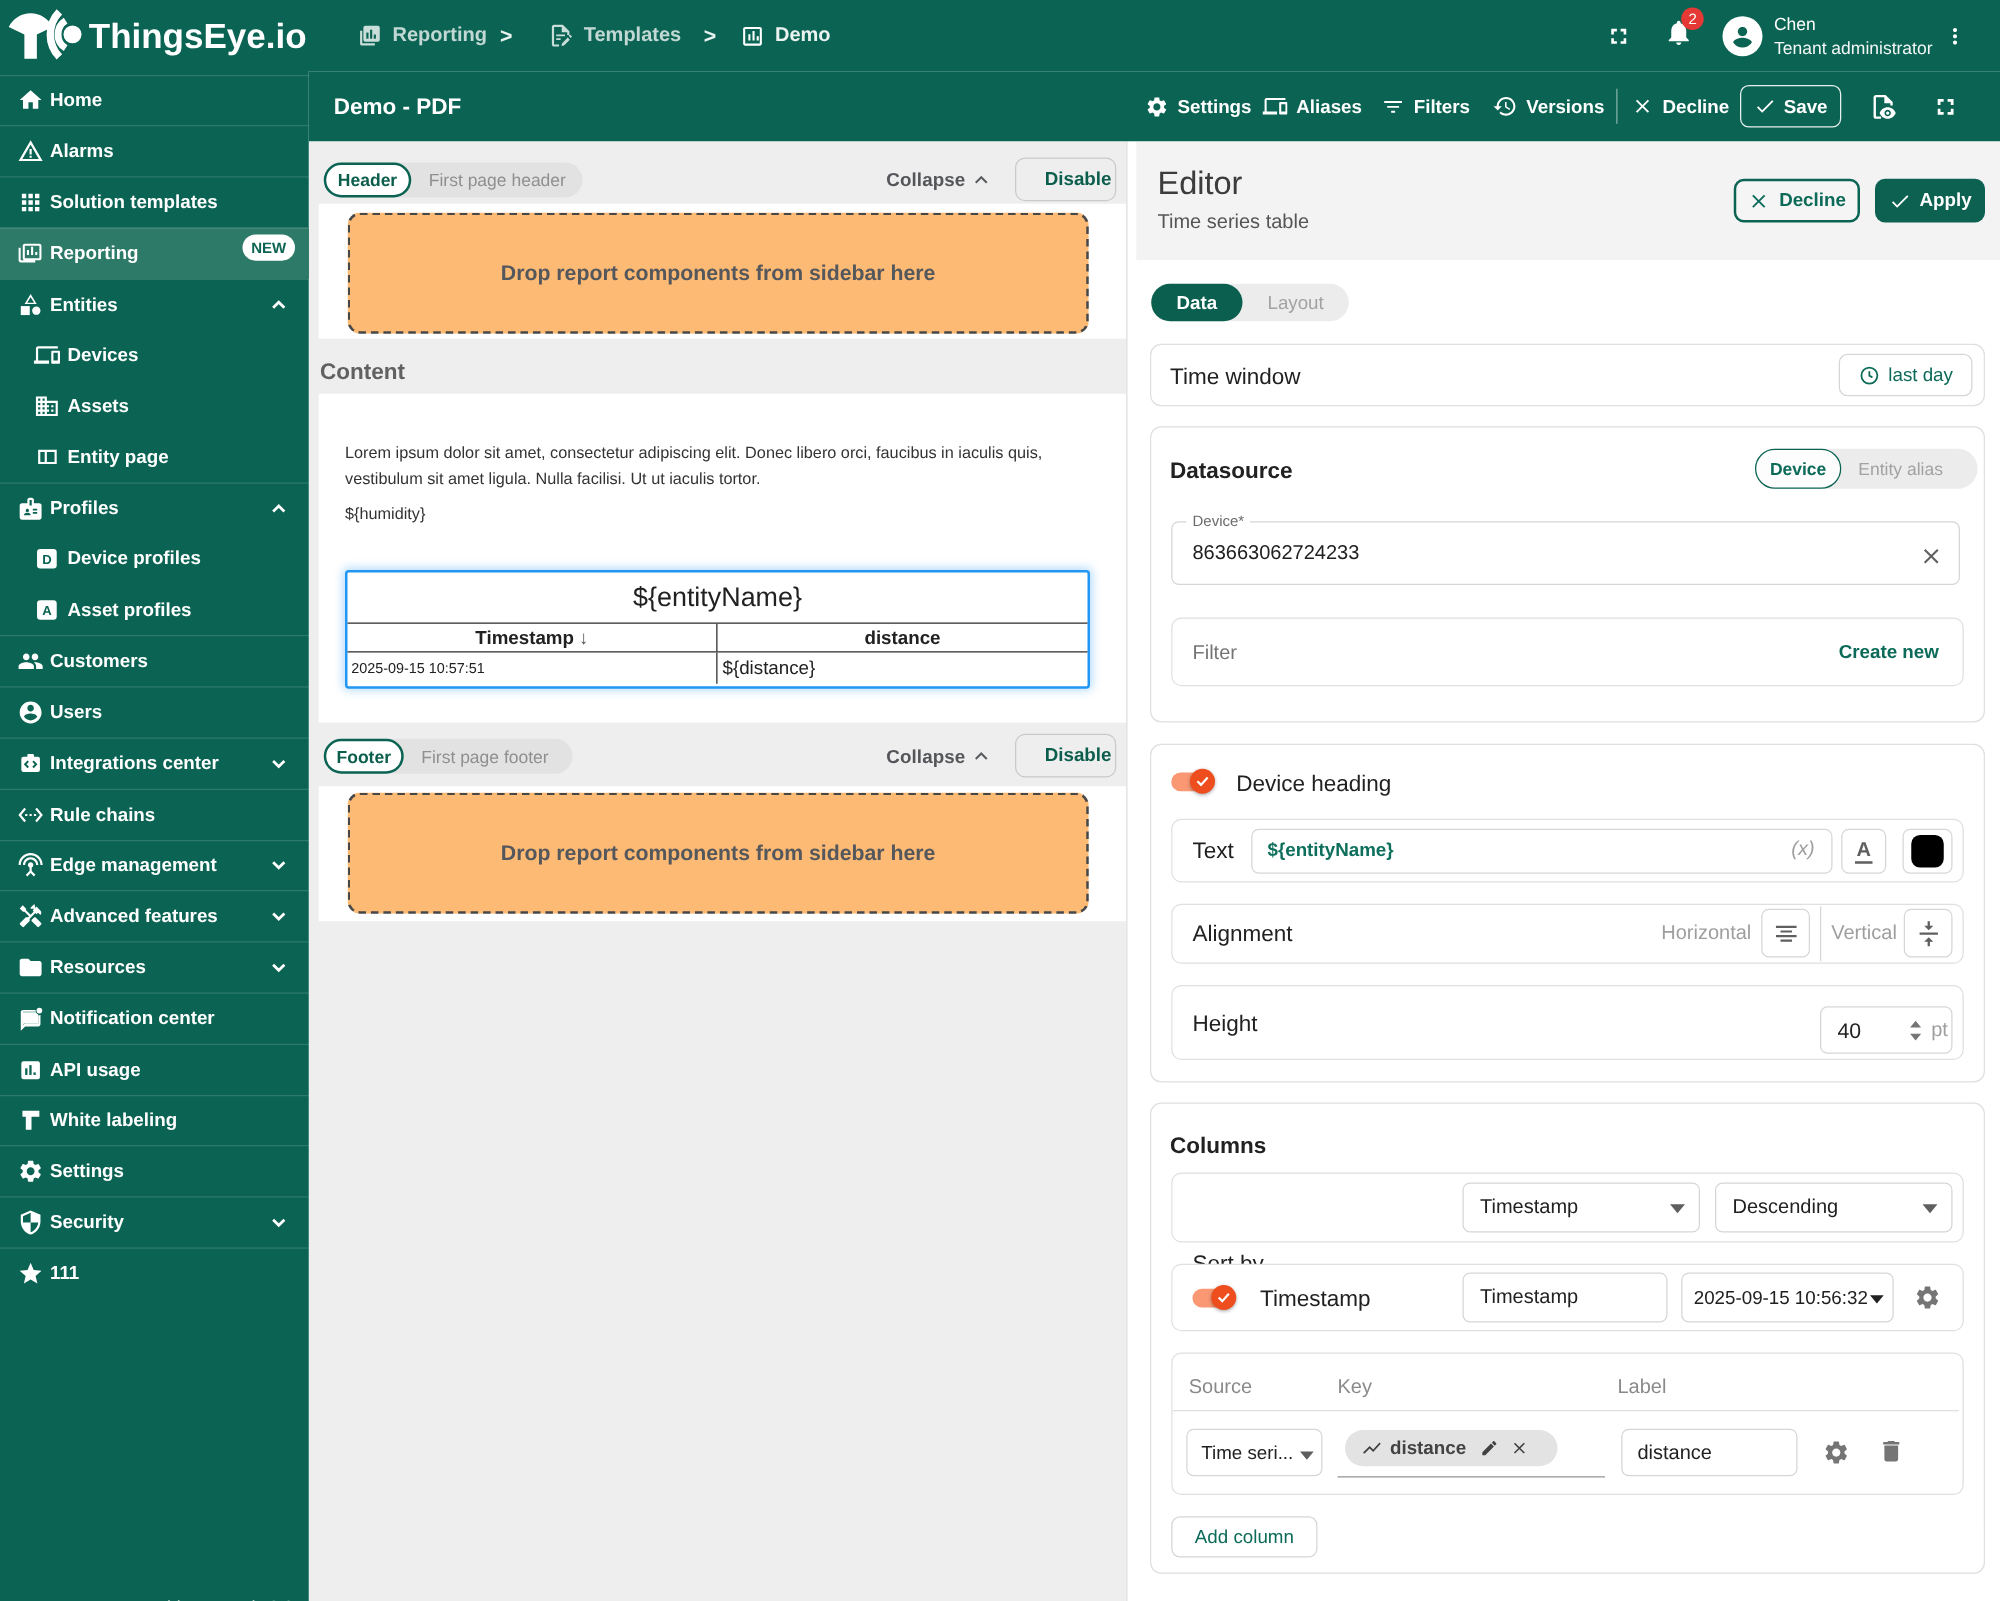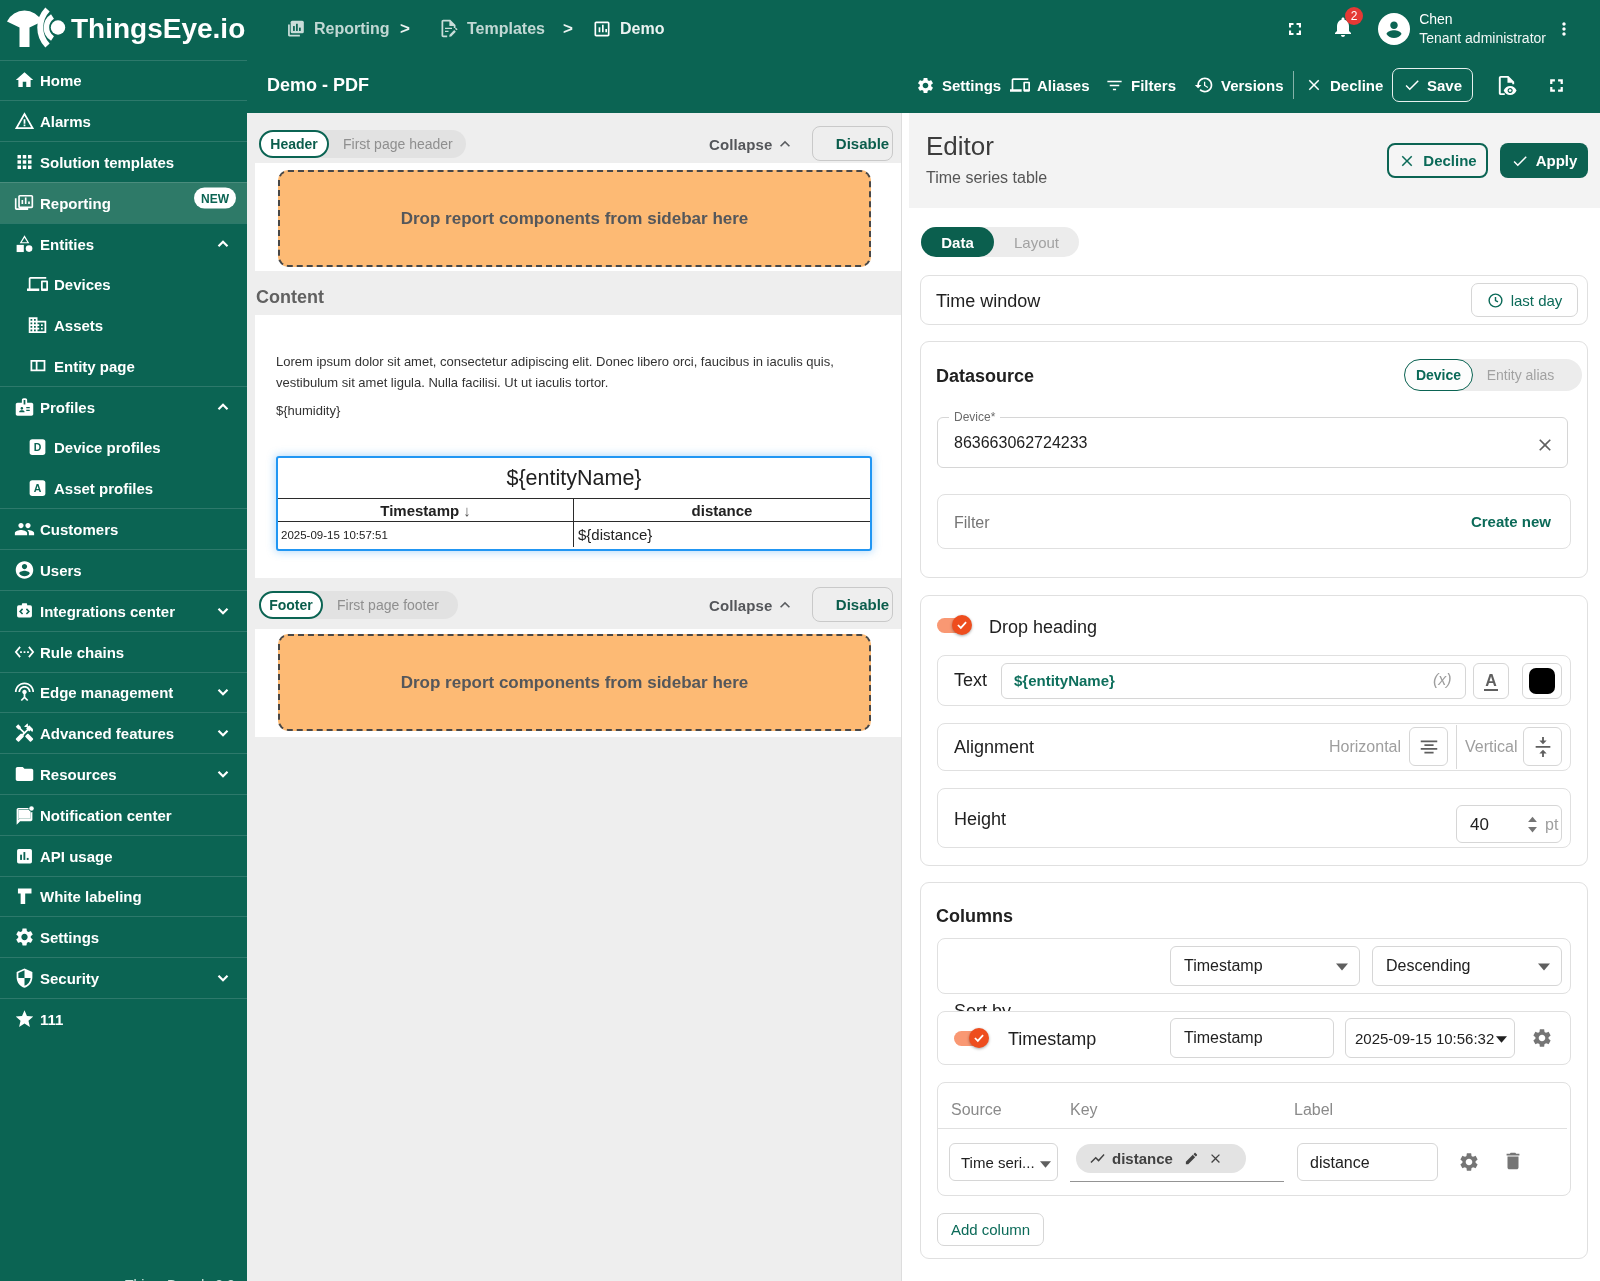--- a/index.html
+++ b/index.html
@@ -448,21 +448,21 @@
 <div style="position:absolute;right:49px;top:400px;font-size:15px;font-weight:bold;color:#0b6a58;">Create new</div>
 
 <div class="card" style="top:482px;height:271px;"></div>
 <div class="toggle" style="left:35px;top:503px;">
       <span class="track"></span>
       <span class="thumb"></span>
       <svg viewBox="0 0 24 24" fill="none" stroke="#fff" stroke-width="3">
         <path d="M5 12l5 5 9-10"></path>
       </svg>
     </div>
-<div class="lbl18" style="position:absolute;left:87px;top:504px;">Drop heading</div>
+<div class="lbl18" style="position:absolute;left:87px;top:504px;">Device heading</div>
 <div class="subrow" style="left:35px;top:542px;height:51px;"></div>
 <div class="lbl18" style="position:absolute;left:52px;top:557px;">Text</div>
 <div class="inp" style="left:99px;top:550px;width:465px;height:36px;"></div>
 <div style="position:absolute;left:112px;top:559px;font-size:15px;font-weight:bold;color:#0e6f5c;">${entityName}</div>
 <div style="position:absolute;left:531px;top:558px;font-size:16px;font-style:italic;color:#9e9e9e;">(x)</div>
 <div class="inp" style="left:571px;top:550px;width:36px;height:36px;display:flex;align-items:center;justify-content:center;">
       <span style="font-size:16px;font-weight:bold;color:#5f5f5f;border-bottom:2px solid #5f5f5f;padding:0 1px 0px 1px;line-height:17px;">A</span>
     </div>
 <div class="inp" style="left:620px;top:550px;width:40px;height:36px;display:flex;align-items:center;justify-content:center;">
       <span style="width:26px;height:26px;background:#000;border-radius:7px;"></span>
@@ -550,14 +550,14 @@
 </div>
 <div style="position:absolute;left:168px;top:1068px;width:214px;height:1px;background:#949494;"></div>
 <div class="inp" style="left:395px;top:1030px;width:141px;height:38px;"></div>
 <div style="position:absolute;left:408px;top:1041px;font-size:16px;color:#212121;">distance</div>
 <svg class="gear" style="position:absolute;left:556px;top:1038px;" viewBox="0 0 24 24">
       <path d="M19.14 12.94c.04-.3.06-.61.06-.94 0-.32-.02-.64-.07-.94l2.03-1.58c.18-.14.23-.41.12-.61l-1.92-3.32c-.12-.22-.37-.29-.59-.22l-2.39.96c-.5-.38-1.03-.7-1.62-.94l-.36-2.54c-.04-.24-.24-.41-.48-.41h-3.84c-.24 0-.43.17-.47.41l-.36 2.54c-.59.24-1.13.57-1.62.94l-2.39-.96c-.22-.08-.47 0-.59.22L2.74 8.87c-.12.21-.08.47.12.61l2.03 1.58c-.05.3-.09.63-.09.94s.02.64.07.94l-2.03 1.58c-.18.14-.23.41-.12.61l1.92 3.32c.12.22.37.29.59.22l2.39-.96c.5.38 1.03.7 1.62.94l.36 2.54c.05.24.24.41.48.41h3.84c.24 0 .44-.17.47-.41l.36-2.54c.59-.24 1.13-.56 1.62-.94l2.39.96c.22.08.47 0 .59-.22l1.92-3.32c.12-.22.07-.47-.12-.61l-2.01-1.58zM12 15.6c-1.98 0-3.6-1.62-3.6-3.6s1.62-3.6 3.6-3.6 3.6 1.62 3.6 3.6-1.62 3.6-3.6 3.6z"></path>
     </svg>
 <svg style="position:absolute;left:600px;top:1037px;" width="22" height="22" viewBox="0 0 24 24" fill="#757575">
       <path d="M6 19c0 1.1.9 2 2 2h8c1.1 0 2-.9 2-2V7H6v12zM19 4h-3.5l-1-1h-5l-1 1H5v2h14V4z"></path>
     </svg>
-<div class="tealbtn" style="position:absolute;left:35px;top:1100px;width:107px;height:33px;">Add column</div>
+<div class="tealbtn" style="position:absolute;left:35px;top:1100px;width:117px;height:33px;">Add column</div>
 </div>
 
 </body></html>

